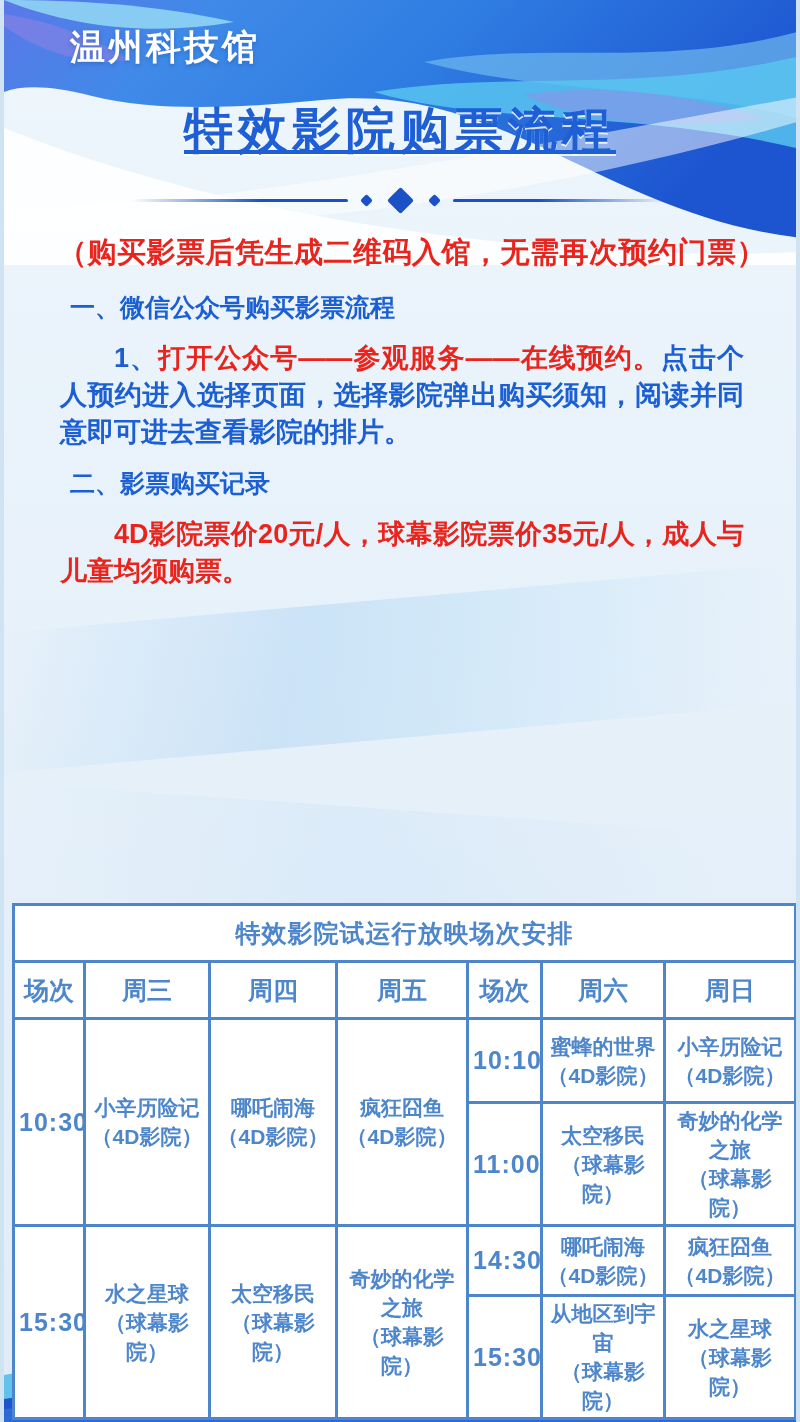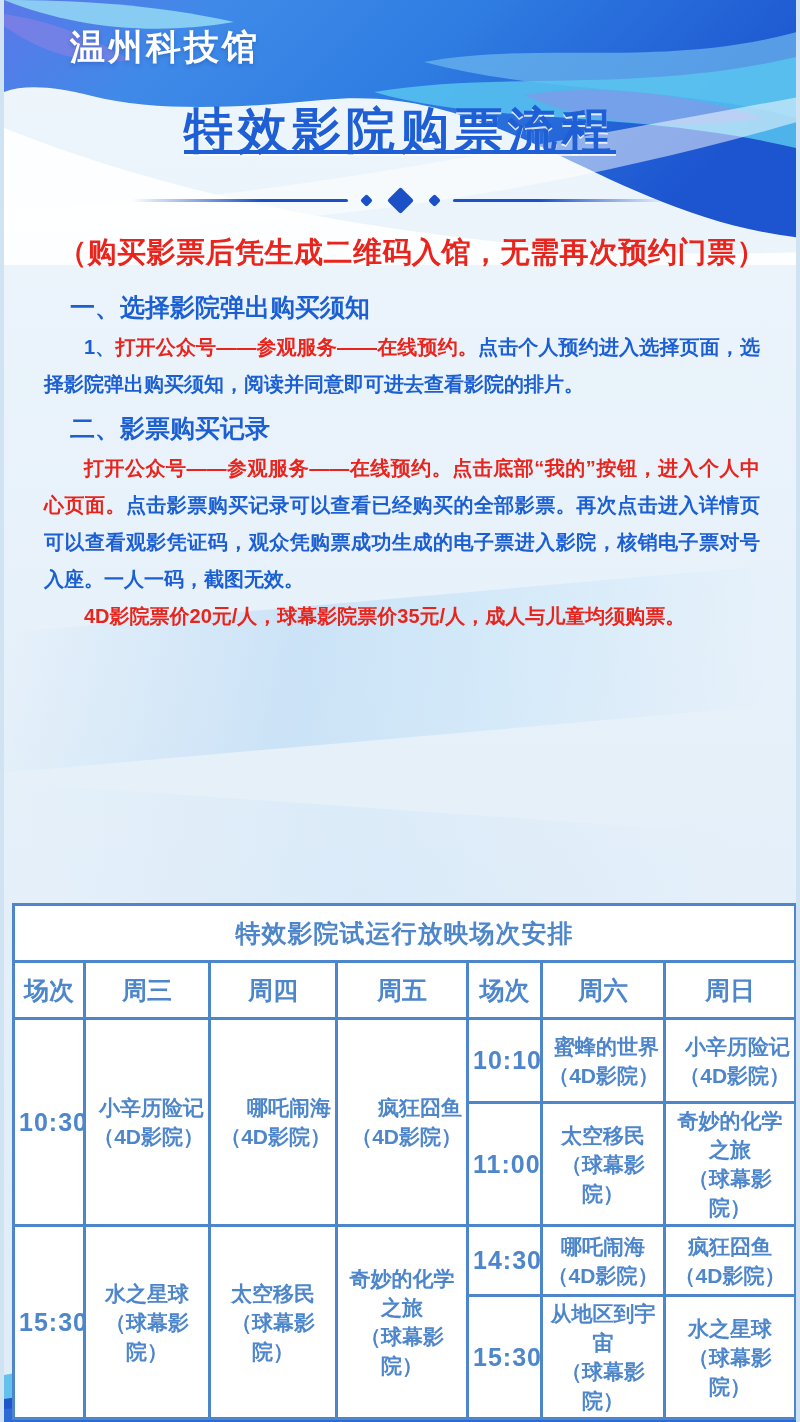--- a/index.html
+++ b/index.html
@@ -46,38 +46,38 @@
     text-align:center;white-space:nowrap;
     font-size:29px;font-weight:800;letter-spacing:.5px;color:var(--text-red,#e8241c);margin-left:12px;
   }
   .content{position:absolute;top:291px;left:40px;right:36px;z-index:2;}
   .sec-heading{
     margin:0 0 5px 26px;font-size:25px;font-weight:800;
     color:var(--text-blue,#1b5fd3);
   }
   .sec-heading.second{margin-top:9px;}
   .body-para{
-    margin:0;text-indent:2em;text-align:justify;
-    font-size:20px;line-height:37px;font-weight:700;
+    margin:16px;text-indent:2em;text-align:justify;
+    font-size:27px;line-height:37px;font-weight:700;
   }
   .seg.blue{color:var(--text-blue,#1b5fd3);}
   .seg.red{color:var(--text-red,#e8241c);}
   
   .schedule-wrap{position:absolute;top:903px;left:8px;z-index:2;}
   table.schedule{border-collapse:collapse;table-layout:fixed;width:782px;background:#fff;}
   table.schedule td{
     border:3px solid var(--table-blue,#4e86cb);
     color:var(--table-blue,#4e86cb);font-weight:700;
     text-align:center;vertical-align:middle;padding:2px 4px;
   }
   td.sched-title{height:50px;font-size:25px;letter-spacing:1px;}
   td.day-head{height:50px;font-size:25px;}
   td.time-cell{font-size:25px;letter-spacing:1px;}
   .film,.venue{font-size:21px;line-height:29px;}
-  tr.r1 td{height:77px;text-align:right;}
+  tr.r1 td{height:77px;}
   tr.r2 td{height:84px;}
   tr.r3 td{height:63px;}
   tr.r4 td{height:67px;}
 </style>
 </head>
 <body>
 
 <div class="page">
 
   <div class="band band1"></div>
@@ -110,24 +110,23 @@
     <span class="line l"></span>
     <span class="diamond small"></span>
     <span class="diamond big"></span>
     <span class="diamond small"></span>
     <span class="line r"></span>
   </div>
 
   <div class="notice">（购买影票后凭生成二维码入馆，无需再次预约门票）</div>
 
   <div class="content">
-    <h2 class="sec-heading">一、选择影院弹出购买须知</h2>
+    <h2 class="sec-heading">一、微信公众号购买影票流程</h2>
     <p class="body-para"><span class="seg blue">1、</span><span class="seg red">打开公众号——参观服务——在线预约。</span><span class="seg blue">点击个人预约进入选择页面，选择影院弹出购买须知，阅读并同意即可进去查看影院的排片。</span></p>
     <h2 class="sec-heading second">二、影票购买记录</h2>
-    <p class="body-para"><span class="seg red">打开公众号——参观服务——在线预约。点击底部“我的”按钮，进入个人中心页面。</span><span class="seg blue">点击影票购买记录可以查看已经购买的全部影票。再次点击进入详情页可以查看观影凭证码，观众凭购票成功生成的电子票进入影院，核销电子票对号入座。一人一码，截图无效。</span></p>
     <p class="body-para"><span class="seg red">4D影院票价20元/人，球幕影院票价35元/人，成人与儿童均须购票。</span></p>
   </div>
 
   <div class="schedule-wrap">
     <table class="schedule">
       <colgroup>
         <col style="width:71px">
           <col style="width:125px">
           <col style="width:127px">
           <col style="width:131px">

